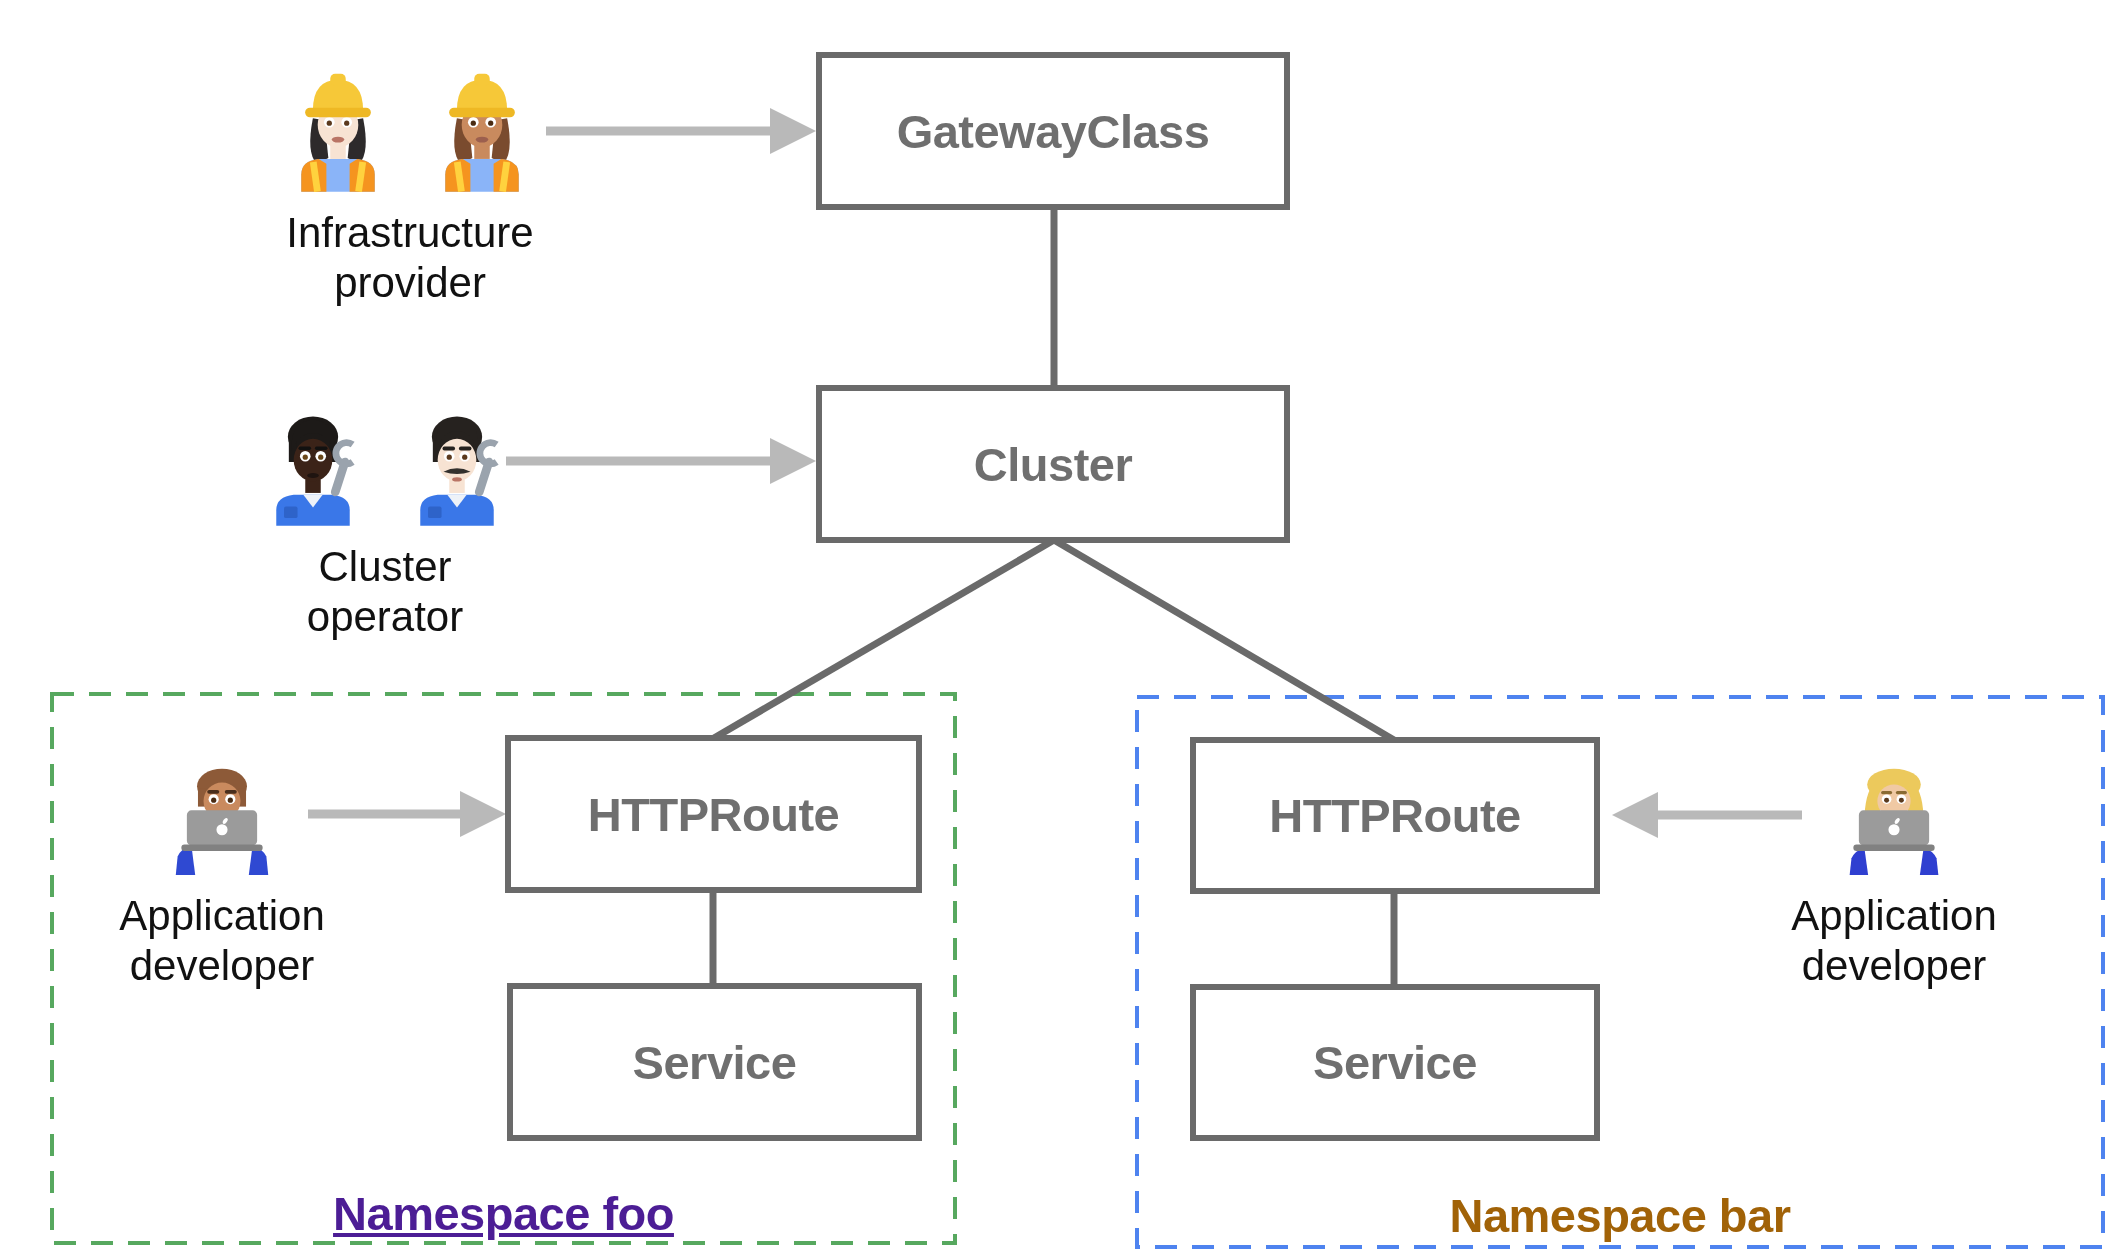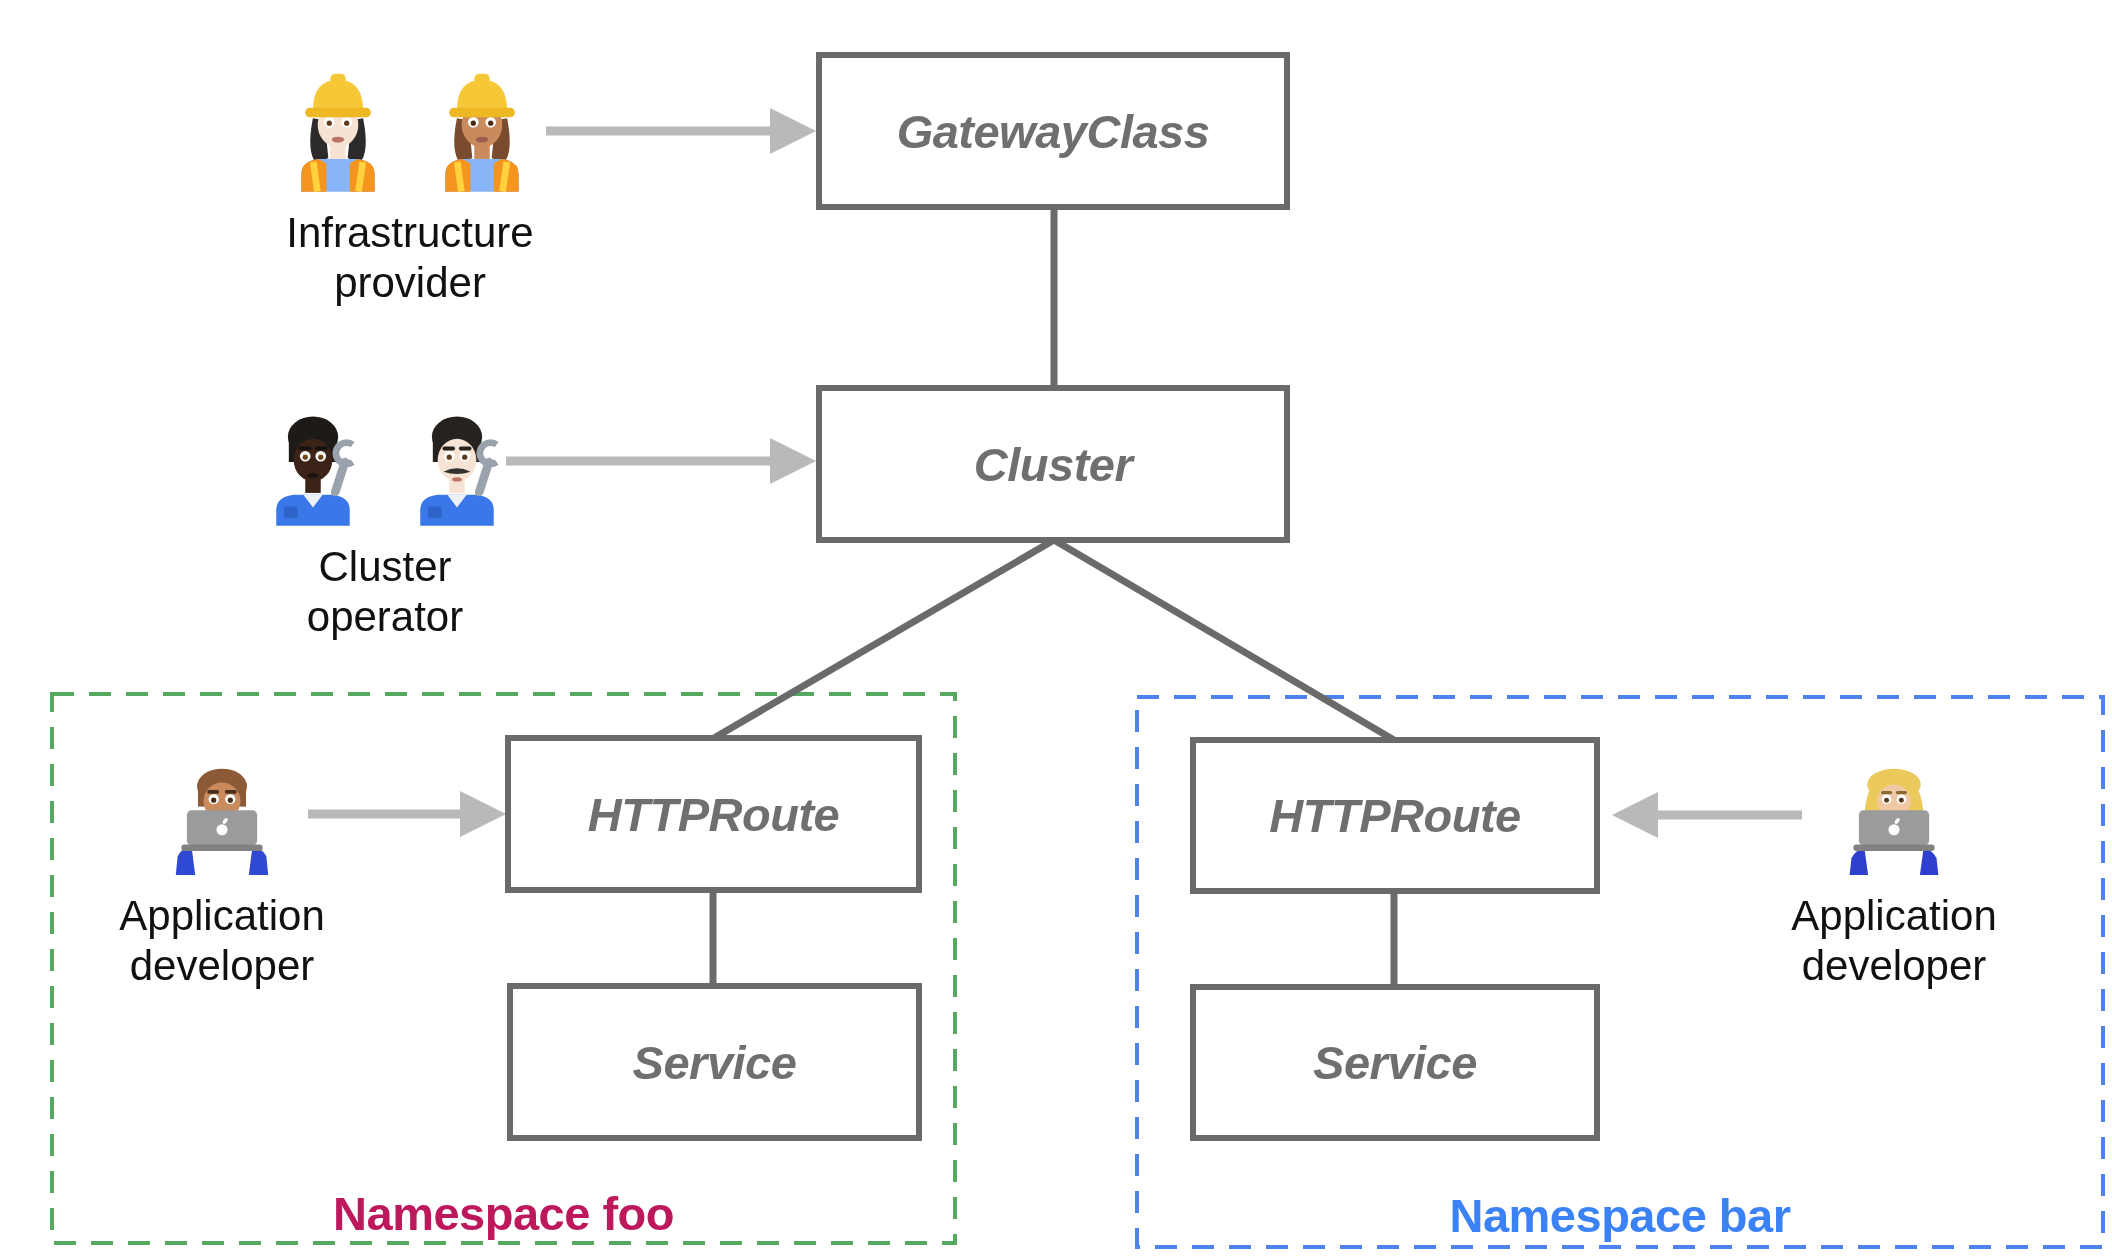--- a/index.html
+++ b/index.html
@@ -3,30 +3,30 @@
 <meta charset="utf-8">
 <style>
   html,body{margin:0;padding:0;background:#fff;}
   .canvas{
     position:relative;width:2112px;height:1258px;background:#ffffff;overflow:hidden;
     font-family:"Liberation Sans",sans-serif;
   }
   .overlay{position:absolute;left:0;top:0;width:2112px;height:1258px;pointer-events:none;}
   .node{
     position:absolute;box-sizing:border-box;background:#ffffff;
-    border:6px solid #6a6a6a;display:flex;align-items:center;justify-content:center;font-style:italic;
+    border:6px solid #6a6a6a;display:flex;align-items:center;justify-content:center;
   }
   .node .lbl{
     font-weight:bold;font-size:47px;color:#6f6f6f;letter-spacing:-0.5px;white-space:nowrap;
   }
   .ns-label{
     position:absolute;text-align:center;font-weight:bold;font-size:47px;letter-spacing:-0.5px;
   }
-  .ns-label.green{color:#be185d;}
-  .ns-label.blue{color:#3b82f6;}
+  .ns-label.green{color:#4c1d95;text-decoration:underline;}
+  .ns-label.blue{color:#a16207;}
   .persona{position:absolute;display:flex;flex-direction:column;align-items:center;}
   .persona .icons{display:flex;gap:28px;align-items:flex-end;justify-content:center;}
   .persona .icons svg{display:block;}
   .persona .plabel{
     margin-top:16px;text-align:center;font-size:42px;line-height:1.18;color:#111111;
   }
   .persona .plabel span{display:block;}
 </style>
 </head>
 <body>

